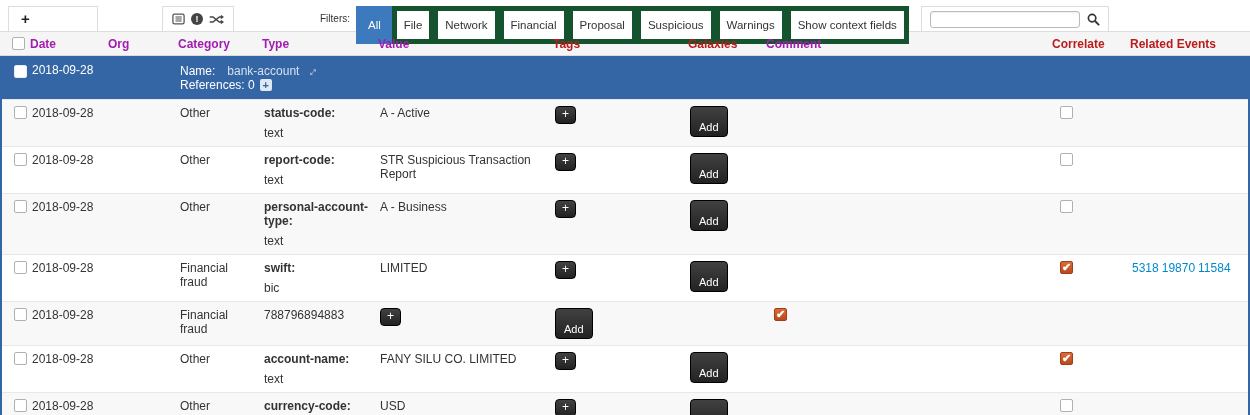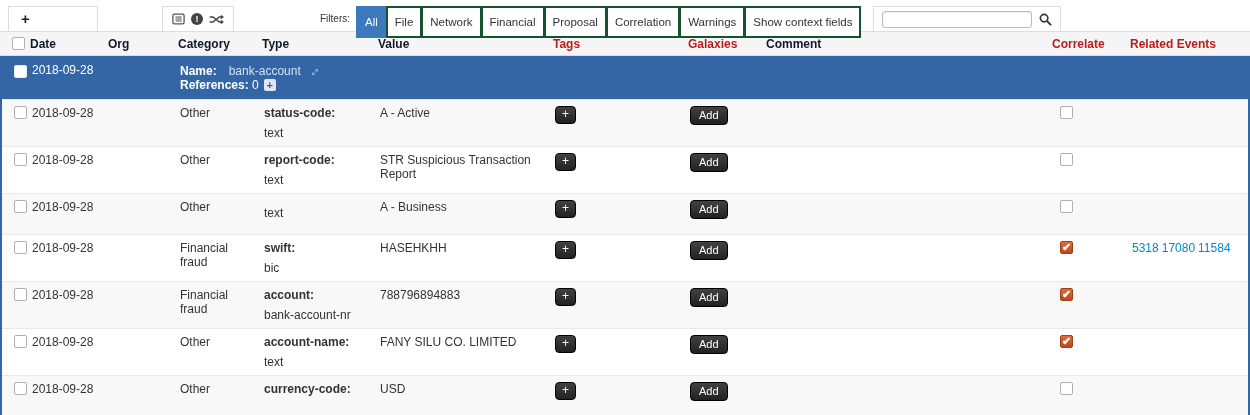--- a/index.html
+++ b/index.html
@@ -12,45 +12,45 @@
   .ttab { border: 1px solid #ddd; background: #fff; margin-bottom: -1px; }
   .plus-tab { margin-left: 8px; width: 90px; padding: 4px 0 0 12px;
     font-weight: bold; font-size: 15px; line-height: 15px; color: #222; cursor: pointer; }
   .icons-tab { margin-left: 64px; display: flex; align-items: center; gap: 6px; padding: 0 9px; }
   .excl-circle { display: inline-block; width: 12px; height: 12px; border-radius: 50%;
     background: #444; color: #fff; font-size: 9px; font-weight: bold; text-align: center;
     line-height: 12px; cursor: pointer; }
   .list-glyph { cursor: pointer; display: inline-flex; }
   .shuffle-glyph { cursor: pointer; display: inline-flex; }
   .filters-label { margin-left: 86px; align-self: center; font-size: 10px; margin-right: 7px; }
-  .ftab { border: 2px solid #14532d; margin-left: -1px; padding: 14px 7px; font-size: 11.5px;
+  .ftab { border: 5px solid #14532d; margin-left: -1px; padding: 14px 7px; font-size: 11.5px;
     color: #333; background: #fff; cursor: pointer; display: flex; align-items: center;
     margin-bottom: -1px; white-space: nowrap; }
   .ftab.active { background: #3d79bd; border-color: #3d79bd; color: #fff; }
   .search-tab { margin-left: 12px; border: 1px solid #ddd; display: flex; align-items: center;
     gap: 7px; padding: 0 8px; margin-bottom: -1px; }
   .search-input { width: 150px; height: 17px; border: 1px solid #bbb; border-radius: 3px;
     padding: 0 6px; font-size: 11px; box-shadow: inset 0 1px 2px rgba(0,0,0,.08);
     font-family: inherit; outline: none; }
 
   
   .grid { display: grid;
     grid-template-columns: 22px 78px 70px 84px 116px 175px 135px 78px 286px 78px 1fr; }
   .cell { padding-left: 8px; }
   .thead { background: #f5f5f5; border-bottom: 1px solid #ddd; padding: 5px 0 4px;
     font-weight: bold; align-items: center; }
-  .hlink { color: #0f172a; cursor: pointer; }
+  .hlink { color: #a21caf; cursor: pointer; }
   .hplain { color: #b91c1c; }
 
   .tbody { border-left: 2px solid #3465a4; border-right: 2px solid #3465a4;
     border-bottom: 3px solid #2b5c97; }
 
   .object-row { background: #3465a4; color: #fff; padding: 7px 0; min-height: 42px; }
   .obj-block { grid-column: 4 / span 5; padding-left: 8px; }
-  .obj-label { font-weight: bold; text-align: right; }
+  .obj-label { font-weight: normal; text-align: right; }
   .obj-name { color: #d4e1f3; margin-left: 12px; }
   .expand-icon { display: inline-block; transform: rotate(-45deg); color: #c2d0e4;
     margin-left: 6px; font-size: 13px; cursor: pointer; }
   .obj-ref-line { }
   .ref-plus { display: inline-block; width: 12px; height: 12px; line-height: 12px;
     text-align: center; background: #dfe7f2; color: #3465a4; border-radius: 2px;
     font-weight: bold; font-size: 11px; margin-left: 5px; cursor: pointer; }
 
   .row { padding: 6px 0; min-height: 41px; border-top: 1px solid #e8e8e8; background: #fff; }
   .row.odd { background: #f8f8f8; }
@@ -60,21 +60,21 @@
     cursor: pointer; vertical-align: top; }
   .object-row .cb { border-color: #e8eef6; margin-top: 2px; }
   .cb.checked { background: linear-gradient(#df6a3a, #b74a1e); border-color: #9e3f18; }
   .cb.checked::after { content: "✔"; position: absolute; left: 1px; top: -1px;
     color: #fff; font-size: 11px; font-weight: bold; }
 
   .type-name { font-weight: bold; }
   .type-sub { margin-top: 6px; }
 
   .btn-dark { background: linear-gradient(#414141, #222); color: #fff; border: 1px solid #000;
-    border-radius: 4px; font-size: 11px; padding: 2px 8px 3px; font-family: inherit;
+    border-radius: 4px; font-size: 11px; padding: 14px 8px 3px; font-family: inherit;
     cursor: pointer; }
   .btn-plus { padding: 1px 6px 2px; font-size: 12px; line-height: 13px; }
 
   .rel-link { color: #0088cc; text-decoration: none; margin-right: 3px; cursor: pointer; }
 </style>
 </head>
 <body>
 
 <div class="toolbar">
   <div class="ttab plus-tab">+</div>
@@ -99,21 +99,21 @@
     </span>
   </div>
 
   <span class="filters-label">Filters:</span>
 
   <div class="ftab active">All</div>
   <div class="ftab">File</div>
   <div class="ftab">Network</div>
   <div class="ftab">Financial</div>
   <div class="ftab">Proposal</div>
-  <div class="ftab">Correlation</div>
+  <div class="ftab">Suspicious</div>
   <div class="ftab">Warnings</div>
   <div class="ftab">Show context fields</div>
 
   <div class="ttab search-tab">
     <input class="search-input" type="text" placeholder="" style="">
     <span style="display:inline-flex;">
       <svg width="13" height="13" viewBox="0 0 14 14">
         <circle cx="5.5" cy="5.5" r="4" fill="none" stroke="#333" stroke-width="1.8"></circle>
         <line x1="8.6" y1="8.6" x2="13" y2="13" stroke="#333" stroke-width="2"></line>
       </svg>
@@ -189,20 +189,21 @@
       
     </div>
   </div>
 
   <div class="grid row odd">
     <div class="cell" style="padding-left:6px;"><span class="cb"></span></div>
     <div class="cell">2018-09-28</div>
     <div class="cell"></div>
     <div class="cell">Other</div>
     <div class="cell">
+      <div class="type-name">personal-account-type:</div>
       <div class="type-sub">text</div>
     </div>
     <div class="cell">A - Business</div>
     <div class="cell"><button class="btn-dark btn-plus">+</button></div>
     <div class="cell"><button class="btn-dark">Add</button></div>
     <div class="cell"></div>
     <div class="cell"><span class="cb correlate-box"></span></div>
     <div class="cell">
       
     </div>
@@ -210,39 +211,35 @@
 
   <div class="grid row">
     <div class="cell" style="padding-left:6px;"><span class="cb"></span></div>
     <div class="cell">2018-09-28</div>
     <div class="cell"></div>
     <div class="cell">Financial fraud</div>
     <div class="cell">
       <div class="type-name">swift:</div>
       <div class="type-sub">bic</div>
     </div>
-    <div class="cell">HASEHKHH</div>
+    <div class="cell">LIMITED</div>
     <div class="cell"><button class="btn-dark btn-plus">+</button></div>
     <div class="cell"><button class="btn-dark">Add</button></div>
     <div class="cell"></div>
     <div class="cell"><span class="cb correlate-box checked"></span></div>
     <div class="cell">
-      <a class="rel-link">5318</a><a class="rel-link">17080</a><a class="rel-link">11584</a>
+      <a class="rel-link">5318</a><a class="rel-link">19870</a><a class="rel-link">11584</a>
     </div>
   </div>
 
   <div class="grid row odd">
     <div class="cell" style="padding-left:6px;"><span class="cb"></span></div>
     <div class="cell">2018-09-28</div>
     <div class="cell"></div>
     <div class="cell">Financial fraud</div>
-    <div class="cell">
-      <div class="type-name">account:</div>
-      <div class="type-sub">bank-account-nr</div>
-    </div>
     <div class="cell">788796894883</div>
     <div class="cell"><button class="btn-dark btn-plus">+</button></div>
     <div class="cell"><button class="btn-dark">Add</button></div>
     <div class="cell"></div>
     <div class="cell"><span class="cb correlate-box checked"></span></div>
     <div class="cell">
       
     </div>
   </div>
 

